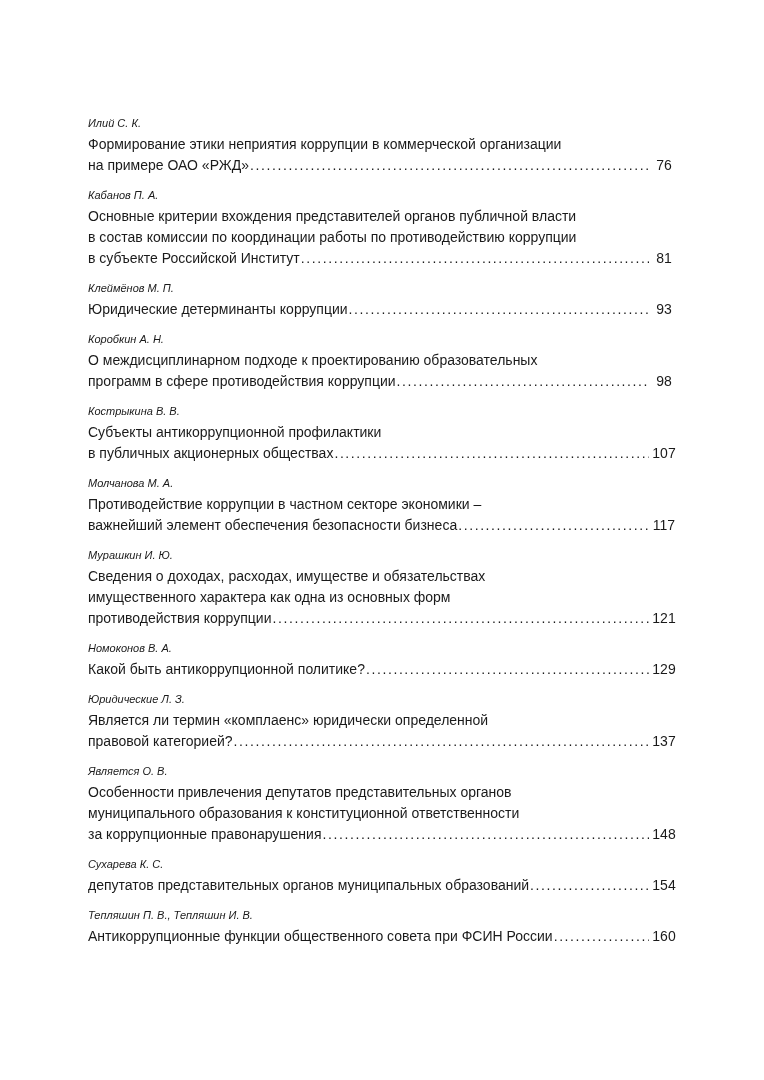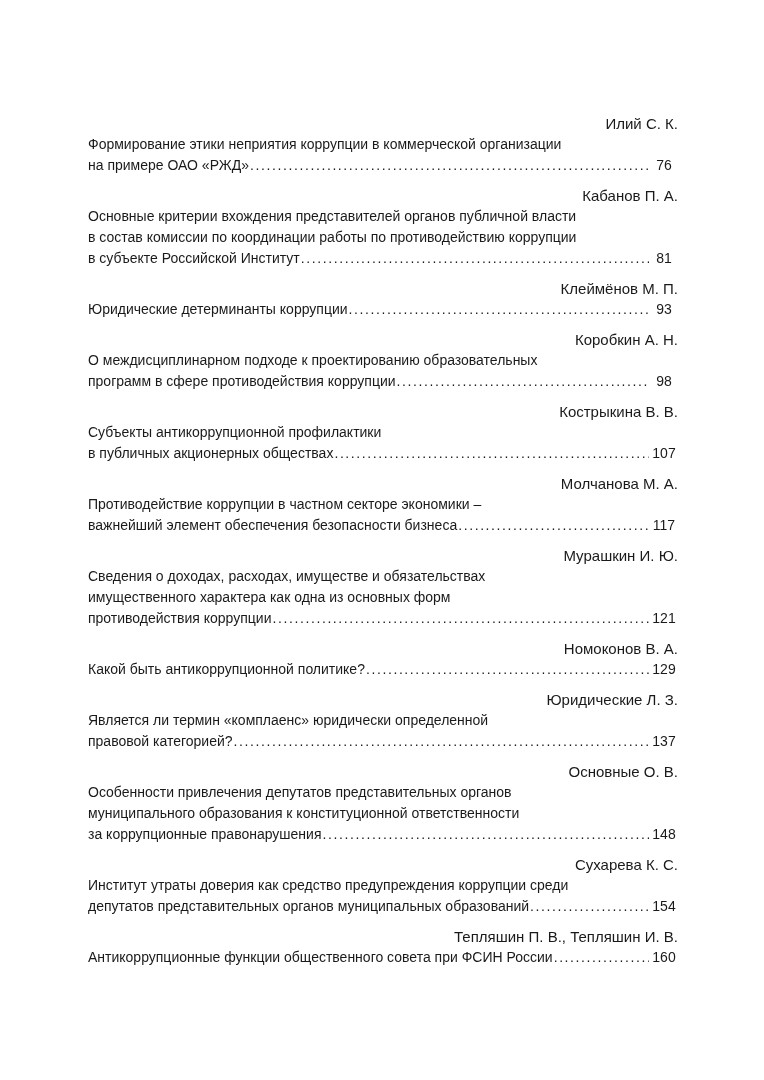--- a/index.html
+++ b/index.html
@@ -21,24 +21,24 @@
     padding: 113px 86px 40px 88px;
     background: #ffffff;
   }
   .toc {
     width: 100%;
   }
   .toc-entry {
     margin-bottom: 9px;
   }
   .author {
-    font-size: 15px;
+    font-style: italic;
+    font-size: 11px;
     line-height: 21px;
     white-space: nowrap;
-    text-align: right;
   }
   .title-line {
     font-size: 14px;
     line-height: 21px;
     white-space: nowrap;
   }
   .title-line.last {
     display: flex;
     align-items: baseline;
   }
@@ -144,32 +144,31 @@
       <div class="toc-entry">
         <div class="author">Юридические Л. З.</div>
         <div class="title-line">Является ли термин «комплаенс» юридически определенной</div>
         <div class="title-line last">
           <span class="title-text">правовой категорией?</span>
           <span class="dots"></span>
           <span class="page-num">137</span>
         </div>
       </div>
       <div class="toc-entry">
-        <div class="author">Основные О. В.</div>
+        <div class="author">Является О. В.</div>
         <div class="title-line">Особенности привлечения депутатов представительных органов</div>
         <div class="title-line">муниципального образования к конституционной ответственности</div>
         <div class="title-line last">
           <span class="title-text">за коррупционные правонарушения</span>
           <span class="dots"></span>
           <span class="page-num">148</span>
         </div>
       </div>
       <div class="toc-entry">
         <div class="author">Сухарева К. С.</div>
-        <div class="title-line">Институт утраты доверия как средство предупреждения коррупции среди</div>
         <div class="title-line last">
           <span class="title-text">депутатов представительных органов муниципальных образований</span>
           <span class="dots"></span>
           <span class="page-num">154</span>
         </div>
       </div>
       <div class="toc-entry">
         <div class="author">Тепляшин П. В., Тепляшин И. В.</div>
         <div class="title-line last">
           <span class="title-text">Антикоррупционные функции общественного совета при ФСИН России</span>

